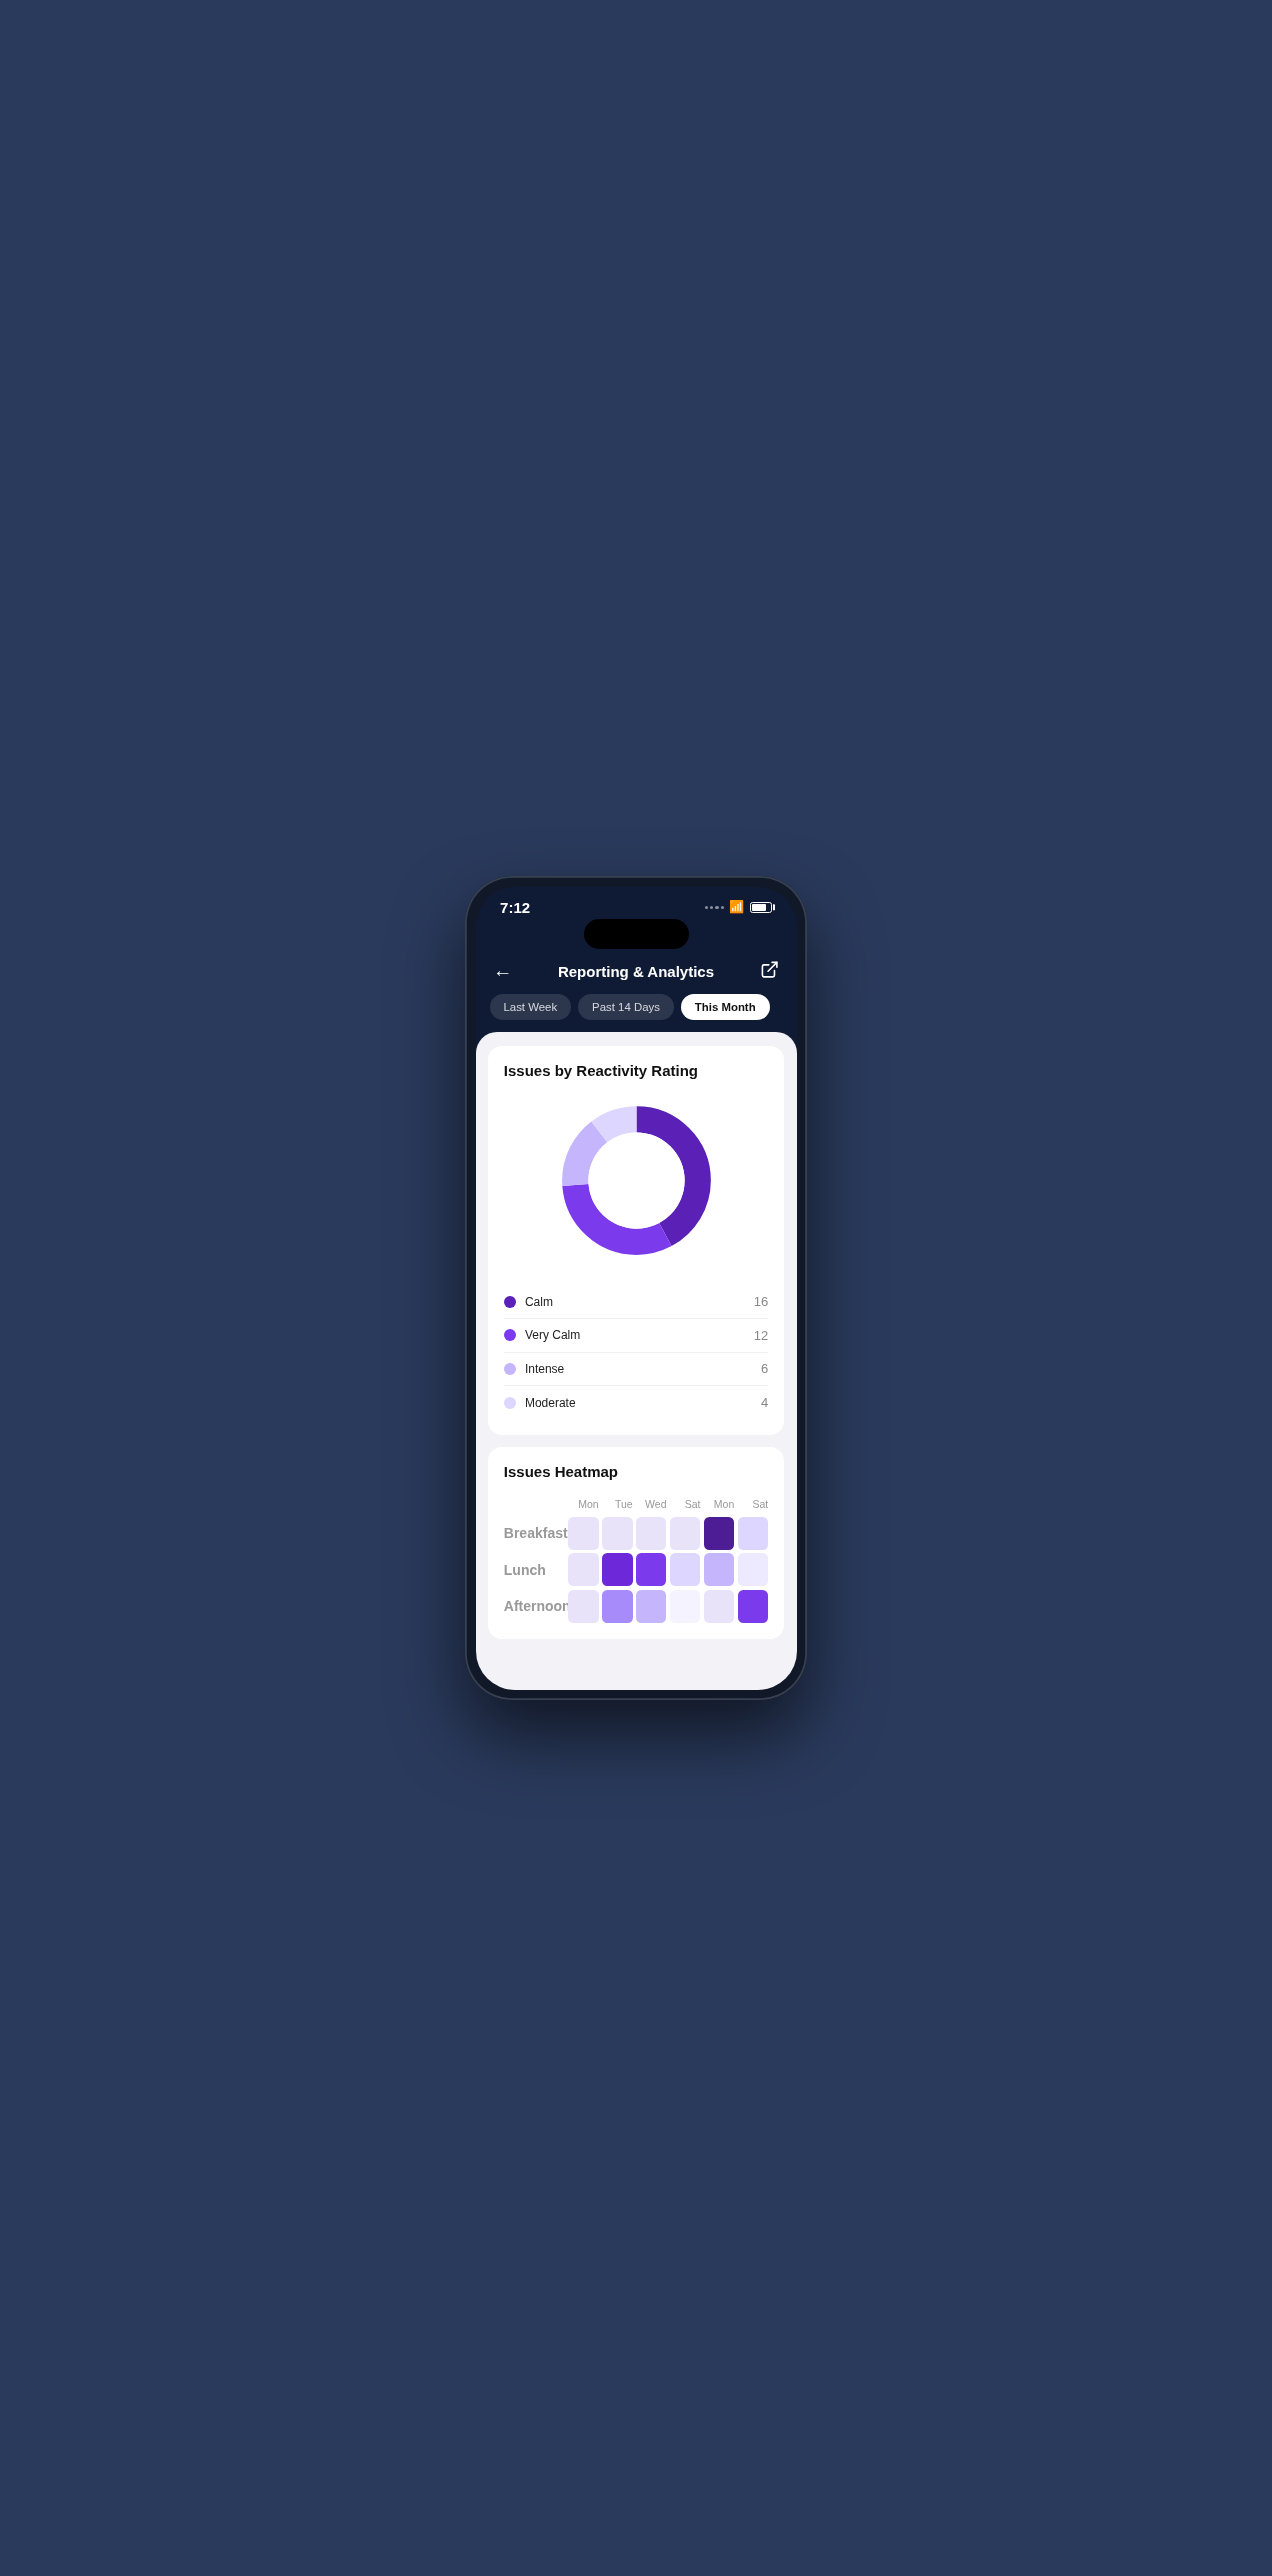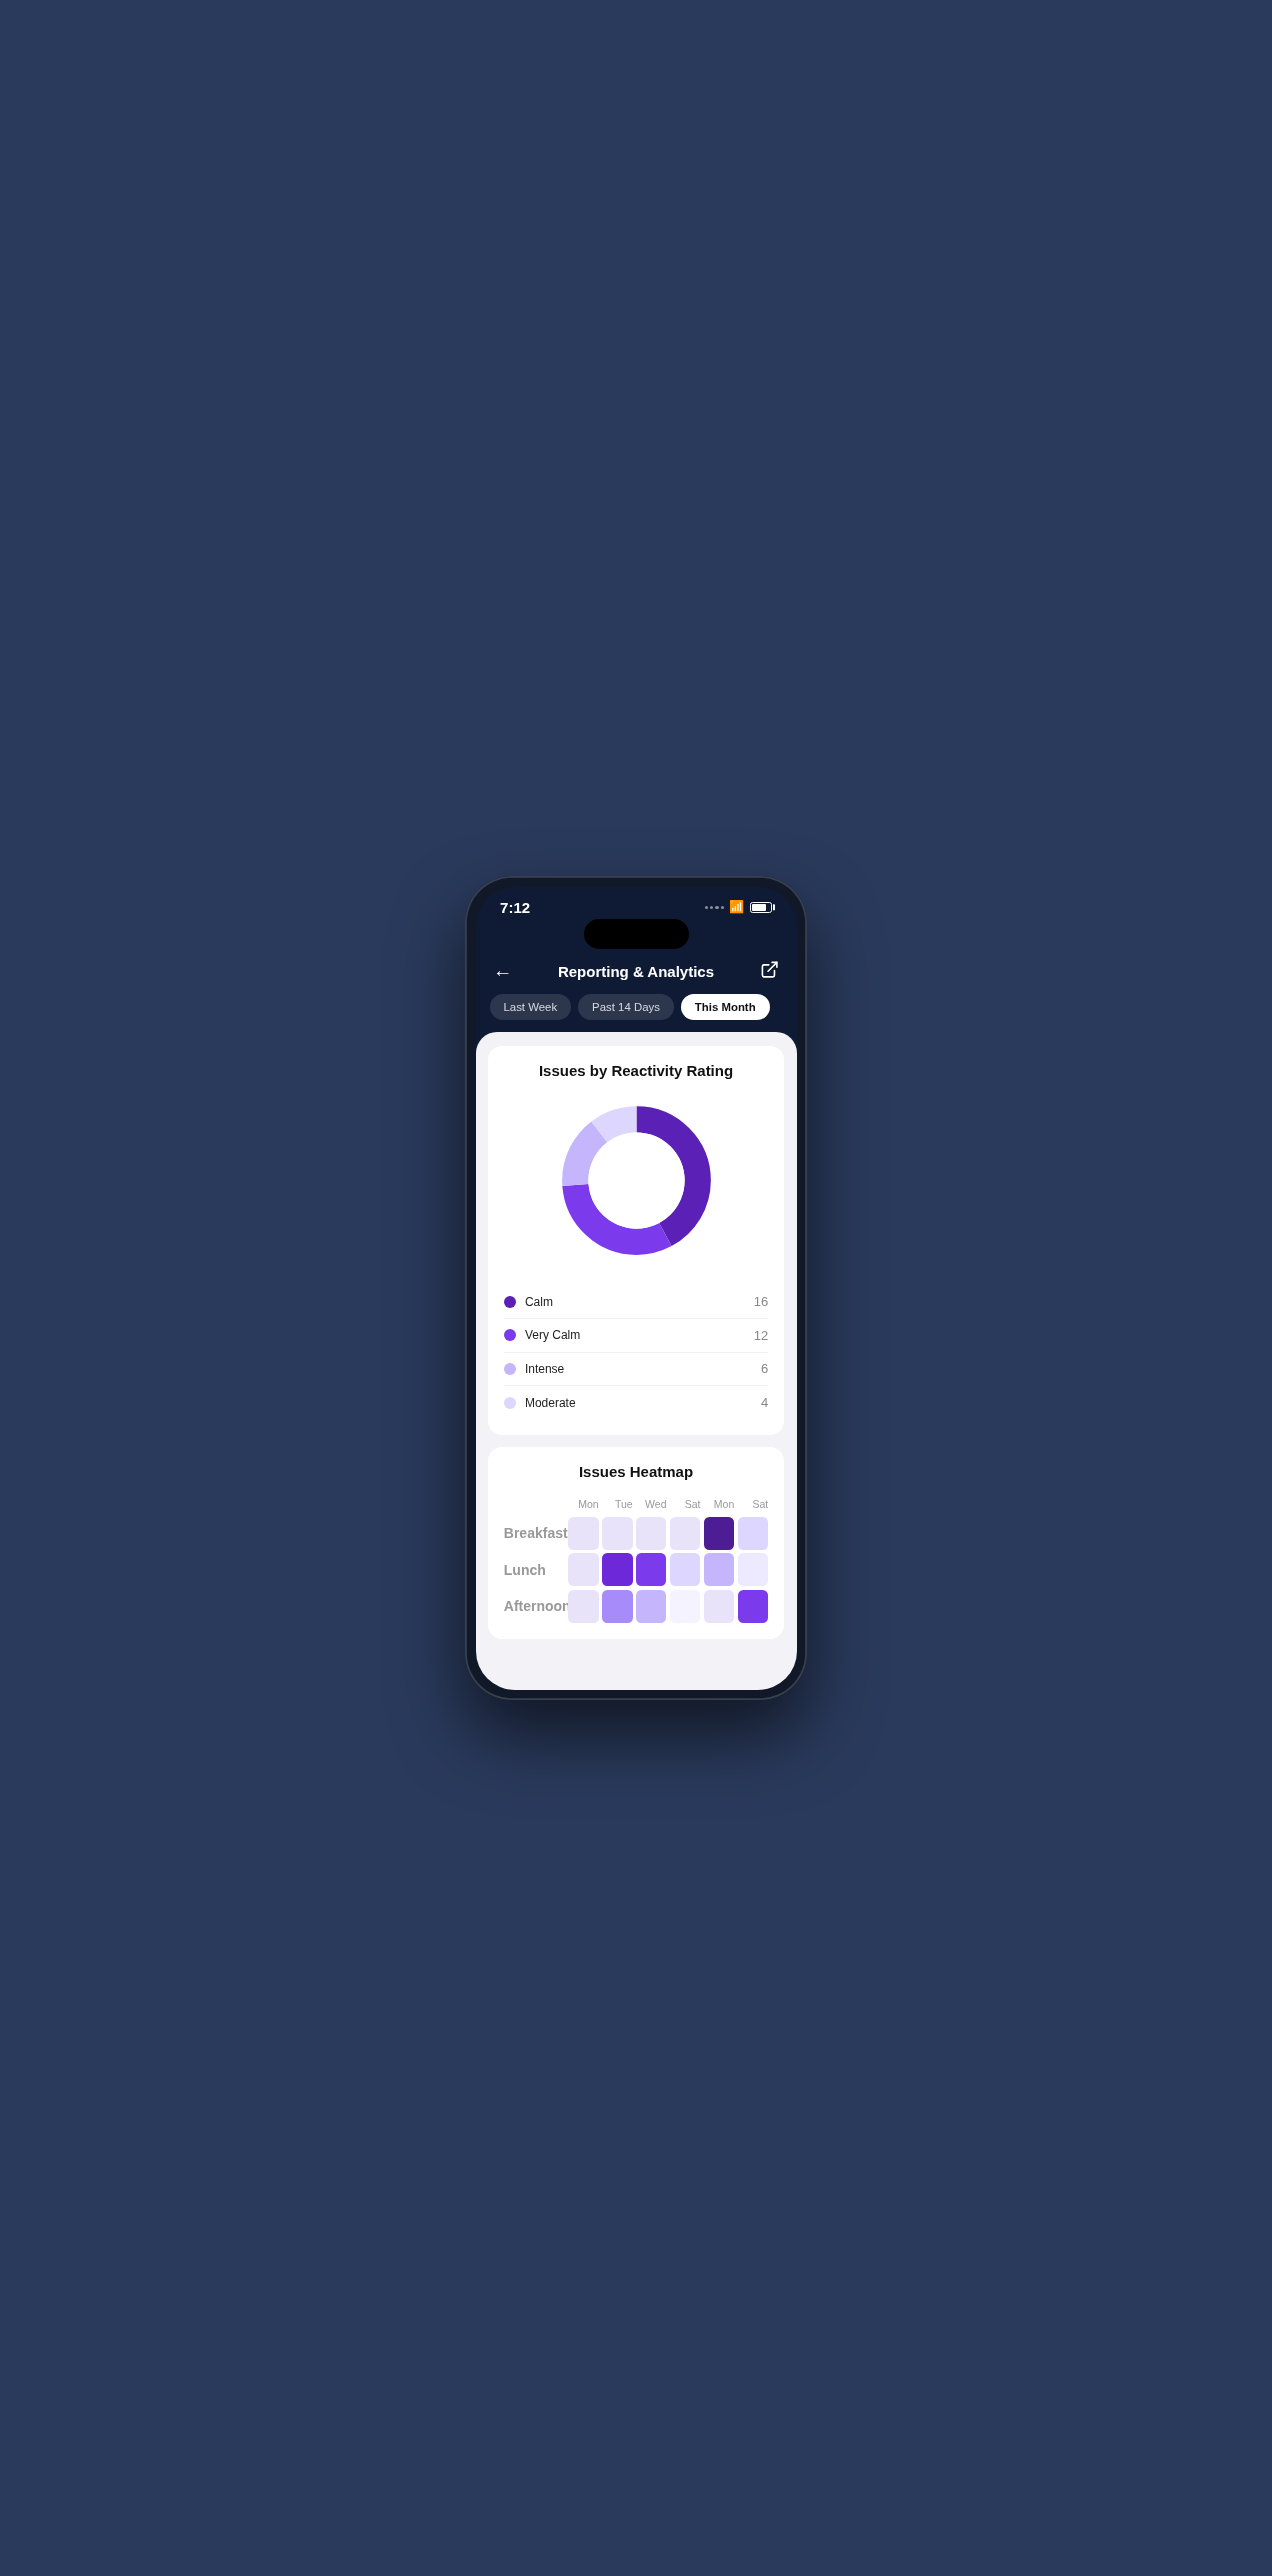--- a/index.html
+++ b/index.html
@@ -197,21 +197,20 @@
       background: white;
       border-radius: 14px;
       padding: 16px;
     }
 
     .card-title {
       font-size: 15px;
       font-weight: 700;
       color: #111;
       margin-bottom: 14px;
-      text-align: center;
     }
 
     
     .donut-container {
       display: flex;
       justify-content: center;
       margin-bottom: 17.5px;
     }
 
     .donut-svg {

